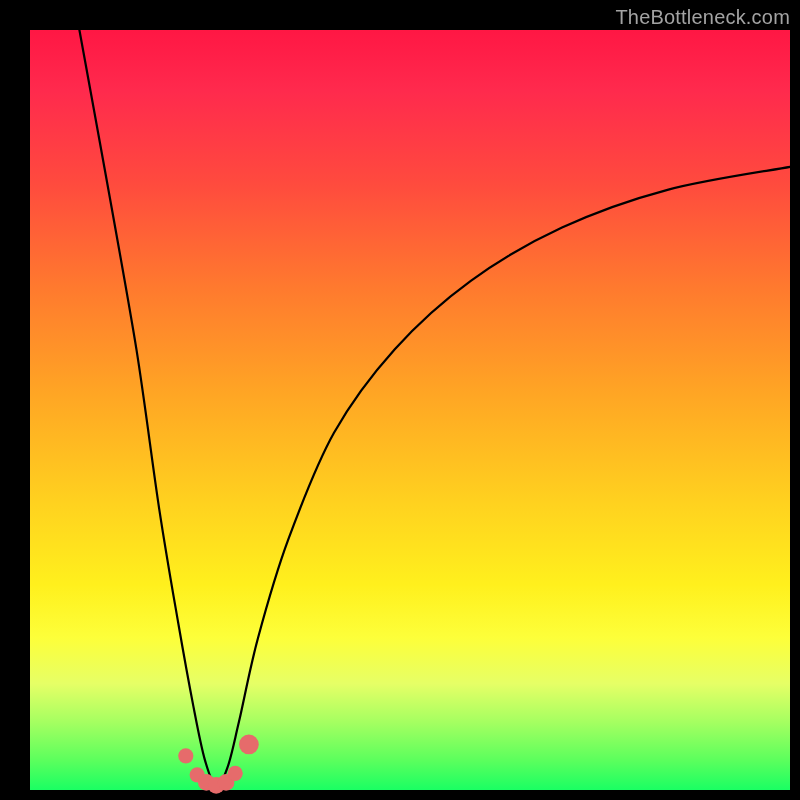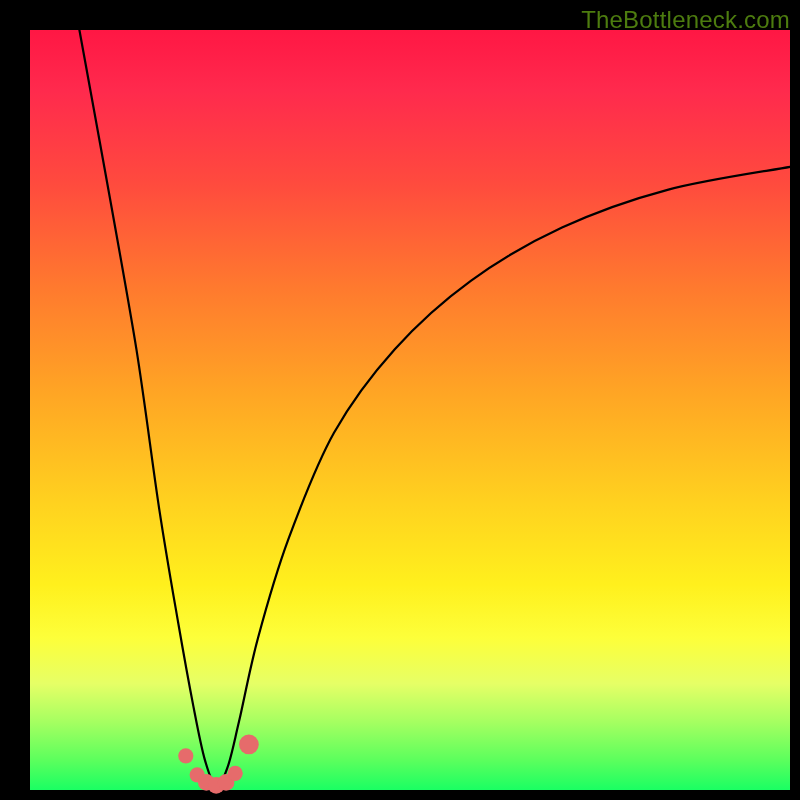--- a/index.html
+++ b/index.html
@@ -37,22 +37,22 @@
       #e6ff66 86%,
       #a6ff61 91%,
       #5dff5d 96%,
       #1aff63 100%
     );
   }
   .attribution {
     position: absolute;
     top: 6px;
     right: 10px;
-    color: #4d7c0f;
-    font-size: 24px;
+    color: #a3a3a3;
+    font-size: 20px;
     font-weight: 400;
     letter-spacing: 0.2px;
     white-space: nowrap;
   }
   svg.curve-layer {
     position: absolute;
     left: 0;
     top: 0;
     width: 760px;
     height: 760px;

